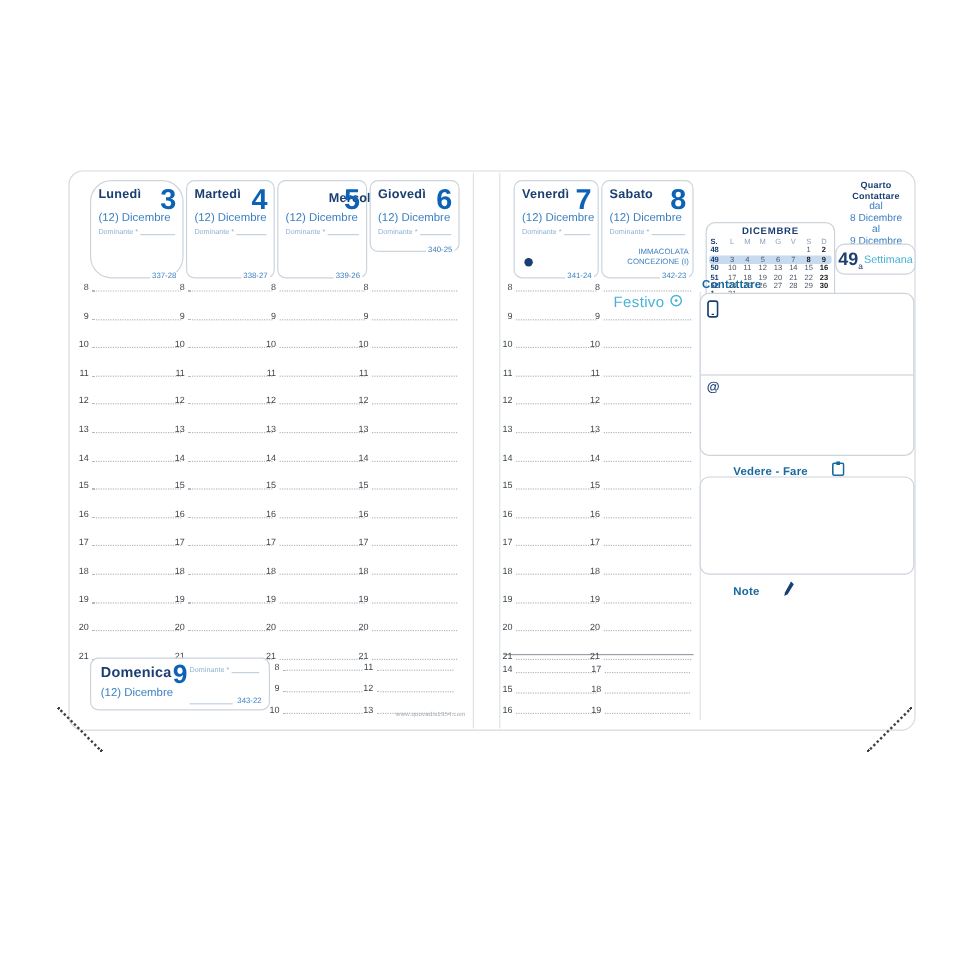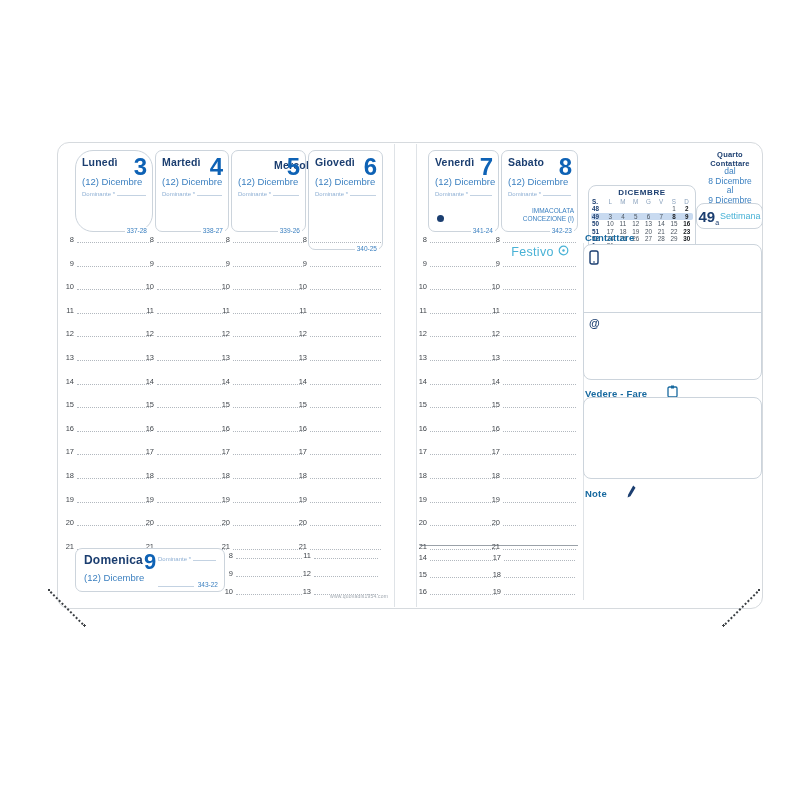--- a/index.html
+++ b/index.html
@@ -38,21 +38,21 @@
   .qt-title{font-size:7.5px;font-weight:bold;color:#1b3e70;text-align:center;letter-spacing:.2px;}
   .qt-range span{display:block;font-size:8.5px;color:#3c80c0;line-height:9.5px;text-align:center;}
   .badge{display:flex;align-items:center;justify-content:center;}
   .b-num{font-size:15px;font-weight:bold;color:#1b3e70;line-height:15px;}
   .b-suf{font-size:7px;color:#1b3e70;align-self:flex-end;margin:0 1px 2px 0;}
   .b-lab{font-size:9px;color:#49b2d6;}
   .festivo{display:flex;align-items:center;justify-content:center;gap:4px;font-size:12.5px;color:#49b2d6;letter-spacing:.3px;}
   .website{font-size:5px;color:#a0a8b0;text-align:right;letter-spacing:.2px;}
   .perf{border-top:2px dotted #3c4044;width:52px;height:0;}
   .at{font-size:11px;font-weight:bold;color:#1b3e70;line-height:11px;}
-  .titlerow{display:flex;align-items:center;gap:20px;}
+  .titlerow{display:flex;align-items:center;gap:20px;margin-left:26px;}
 </style>
 </head>
 <body>
 
 <div id="canvas">
 
   <div class="abs card"></div>
   <div class="abs fold" style="left:394px"></div>
   <div class="abs fold" style="left:416px"></div>
   <div class="abs vline" style="left:583px;top:243px;height:357px"></div>
@@ -228,21 +228,21 @@
     <div class="abs daybox" style="left: 231px; top: 150px; width: 75px; height: 82px;">
       <div class="abs dayname" style="left: 6px; top: 8px; margin-left: 36px;">Mercoledì</div>
       <div class="abs daynum" style="right: 5px; top: 4px;">5</div>
       <div class="abs daymonth" style="left: 6px; top: 25px;">(12) Dicembre</div>
       <div class="abs domrow" style="left: 6px; top: 40px; right: 4px;">
         <div>Dominante *</div>
         <div class="domline"></div>
       </div>
       <div class="abs julian" style="right: 3px; bottom: -3px;">339-26</div>
     </div>
-    <div class="abs daybox" style="left: 308px; top: 150px; width: 75px; height: 100px;">
+    <div class="abs daybox" style="left: 308px; top: 150px; width: 75px; height: 60px;">
       <div class="abs dayname" style="left: 6px; top: 5px;">Giovedì</div>
       <div class="abs daynum" style="right: 5px; top: 4px;">6</div>
       <div class="abs daymonth" style="left: 6px; top: 25px;">(12) Dicembre</div>
       <div class="abs domrow" style="left: 6px; top: 40px; right: 4px;">
         <div>Dominante *</div>
         <div class="domline"></div>
       </div>
       <div class="abs julian" style="right: 3px; bottom: -3px;">340-25</div>
     </div>
     <div class="abs daybox" style="left: 428px; top: 150px; width: 71px; height: 82px;">

